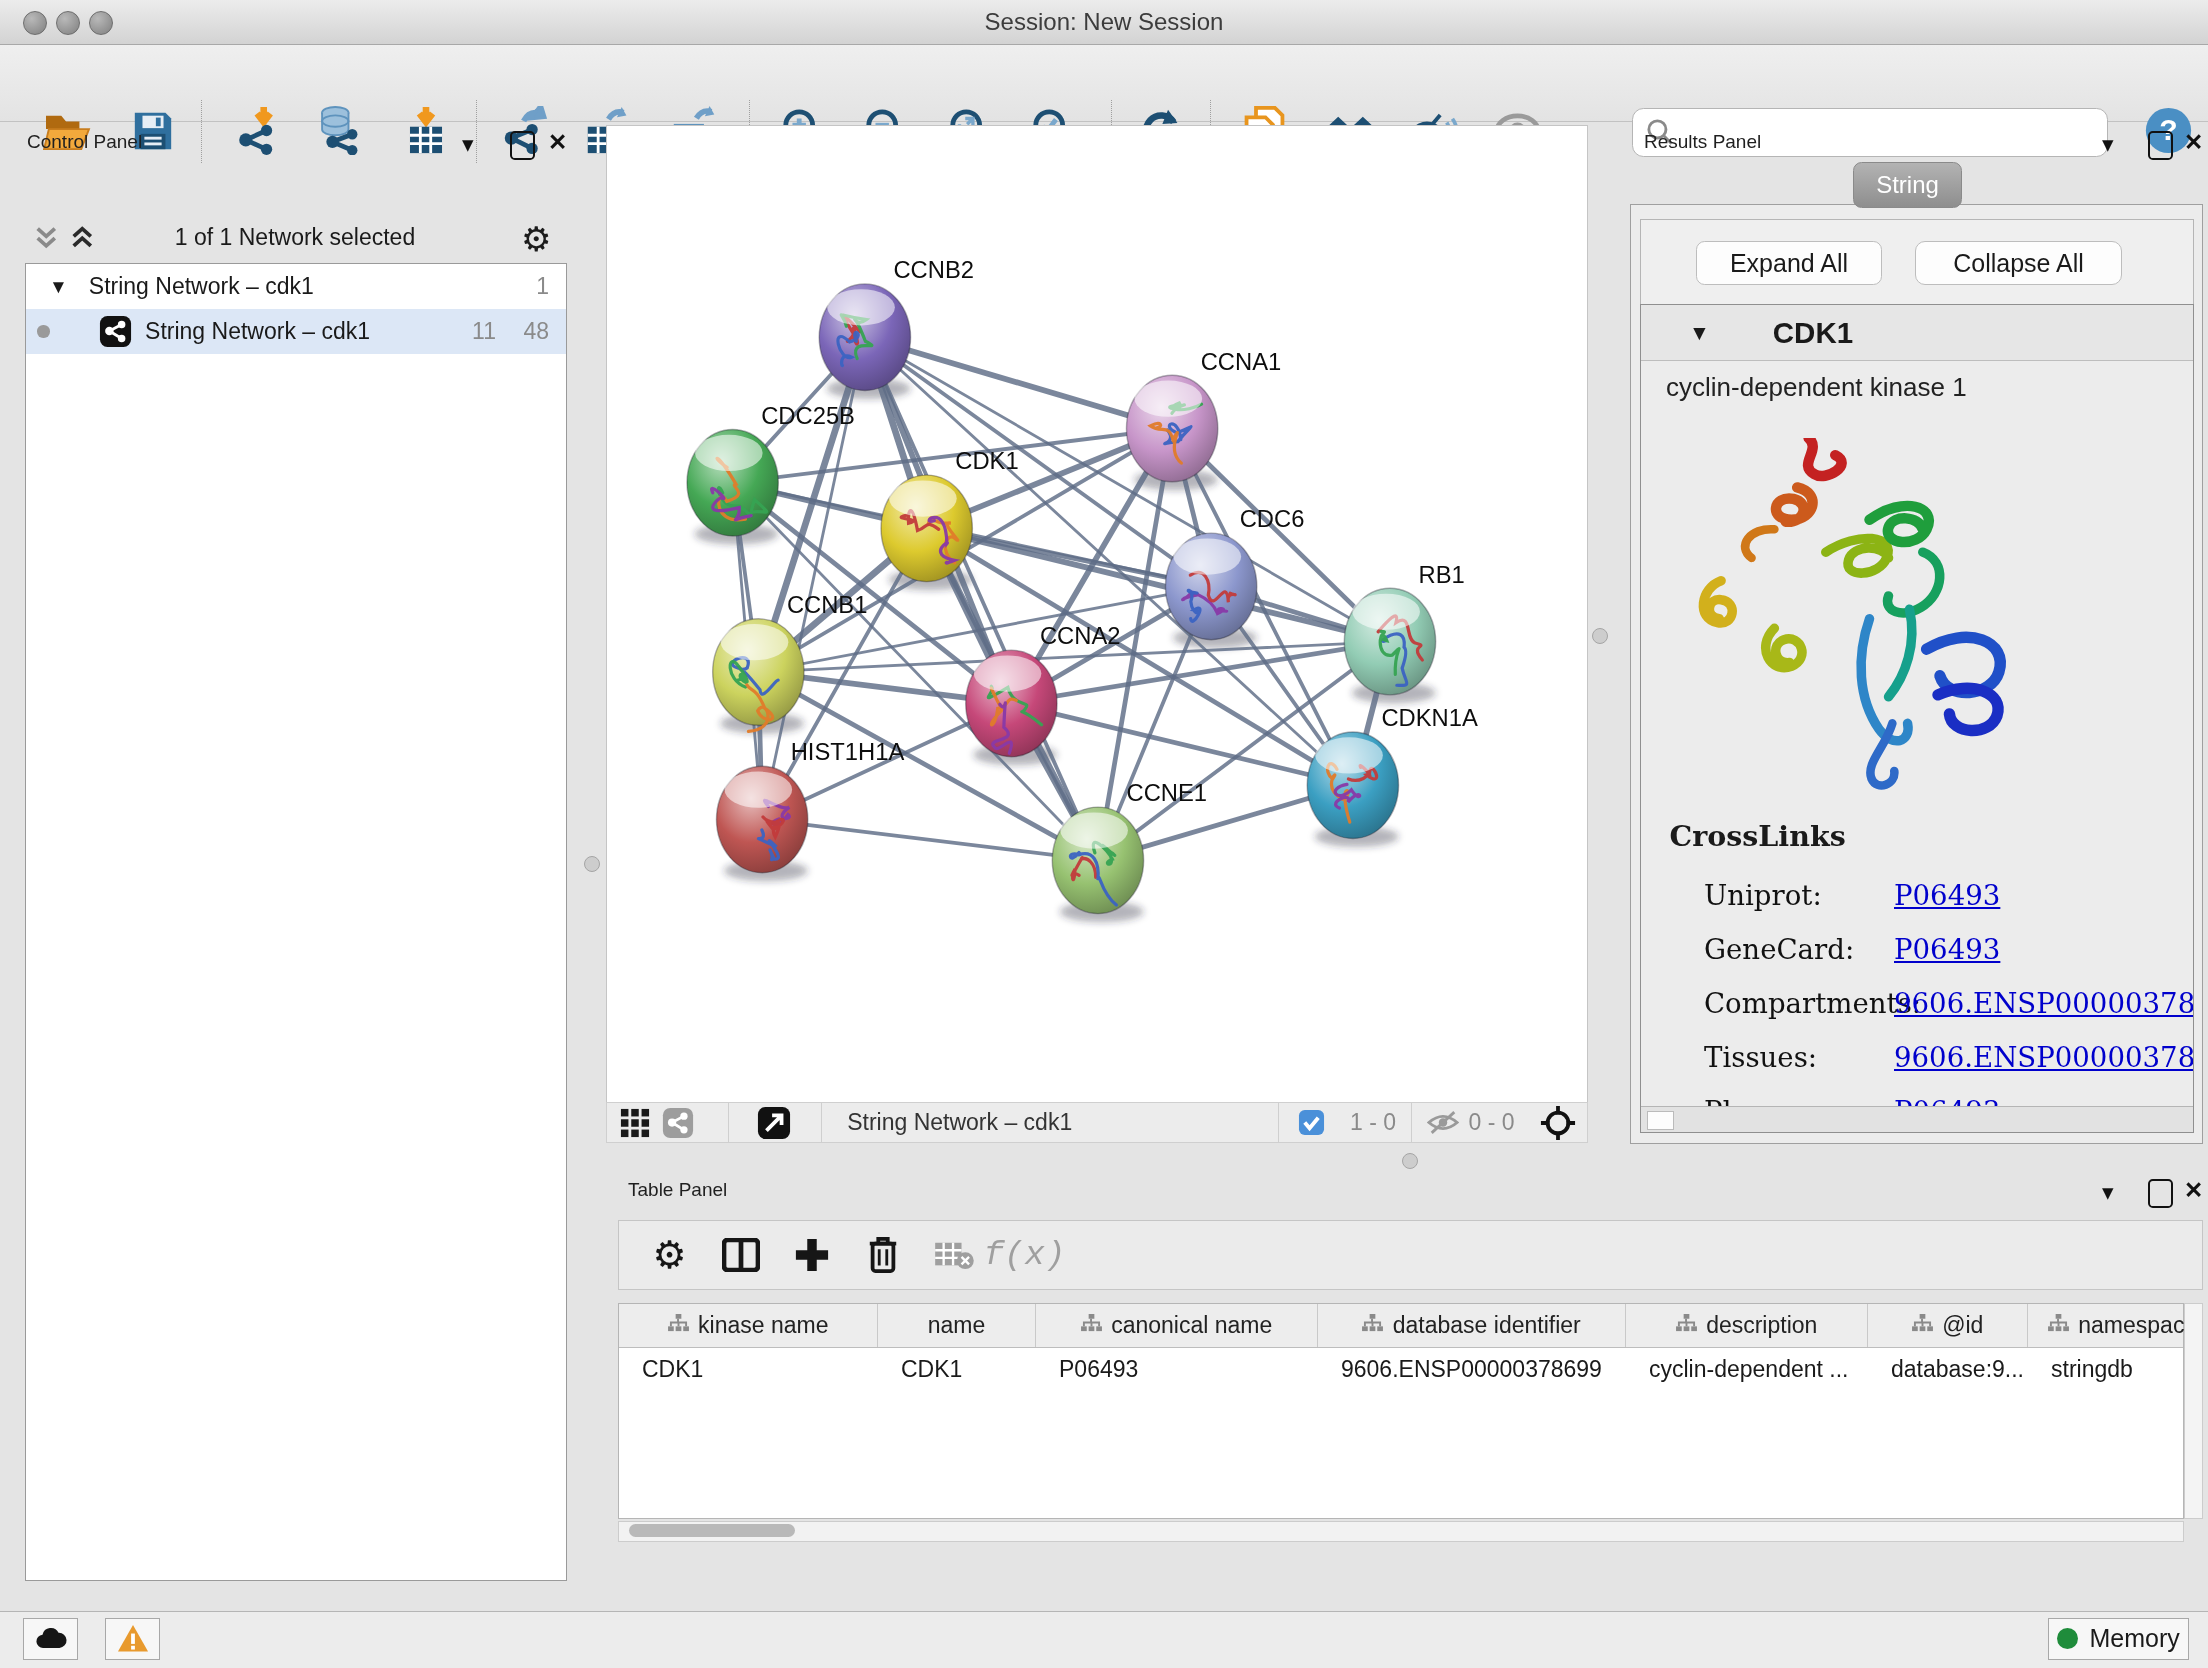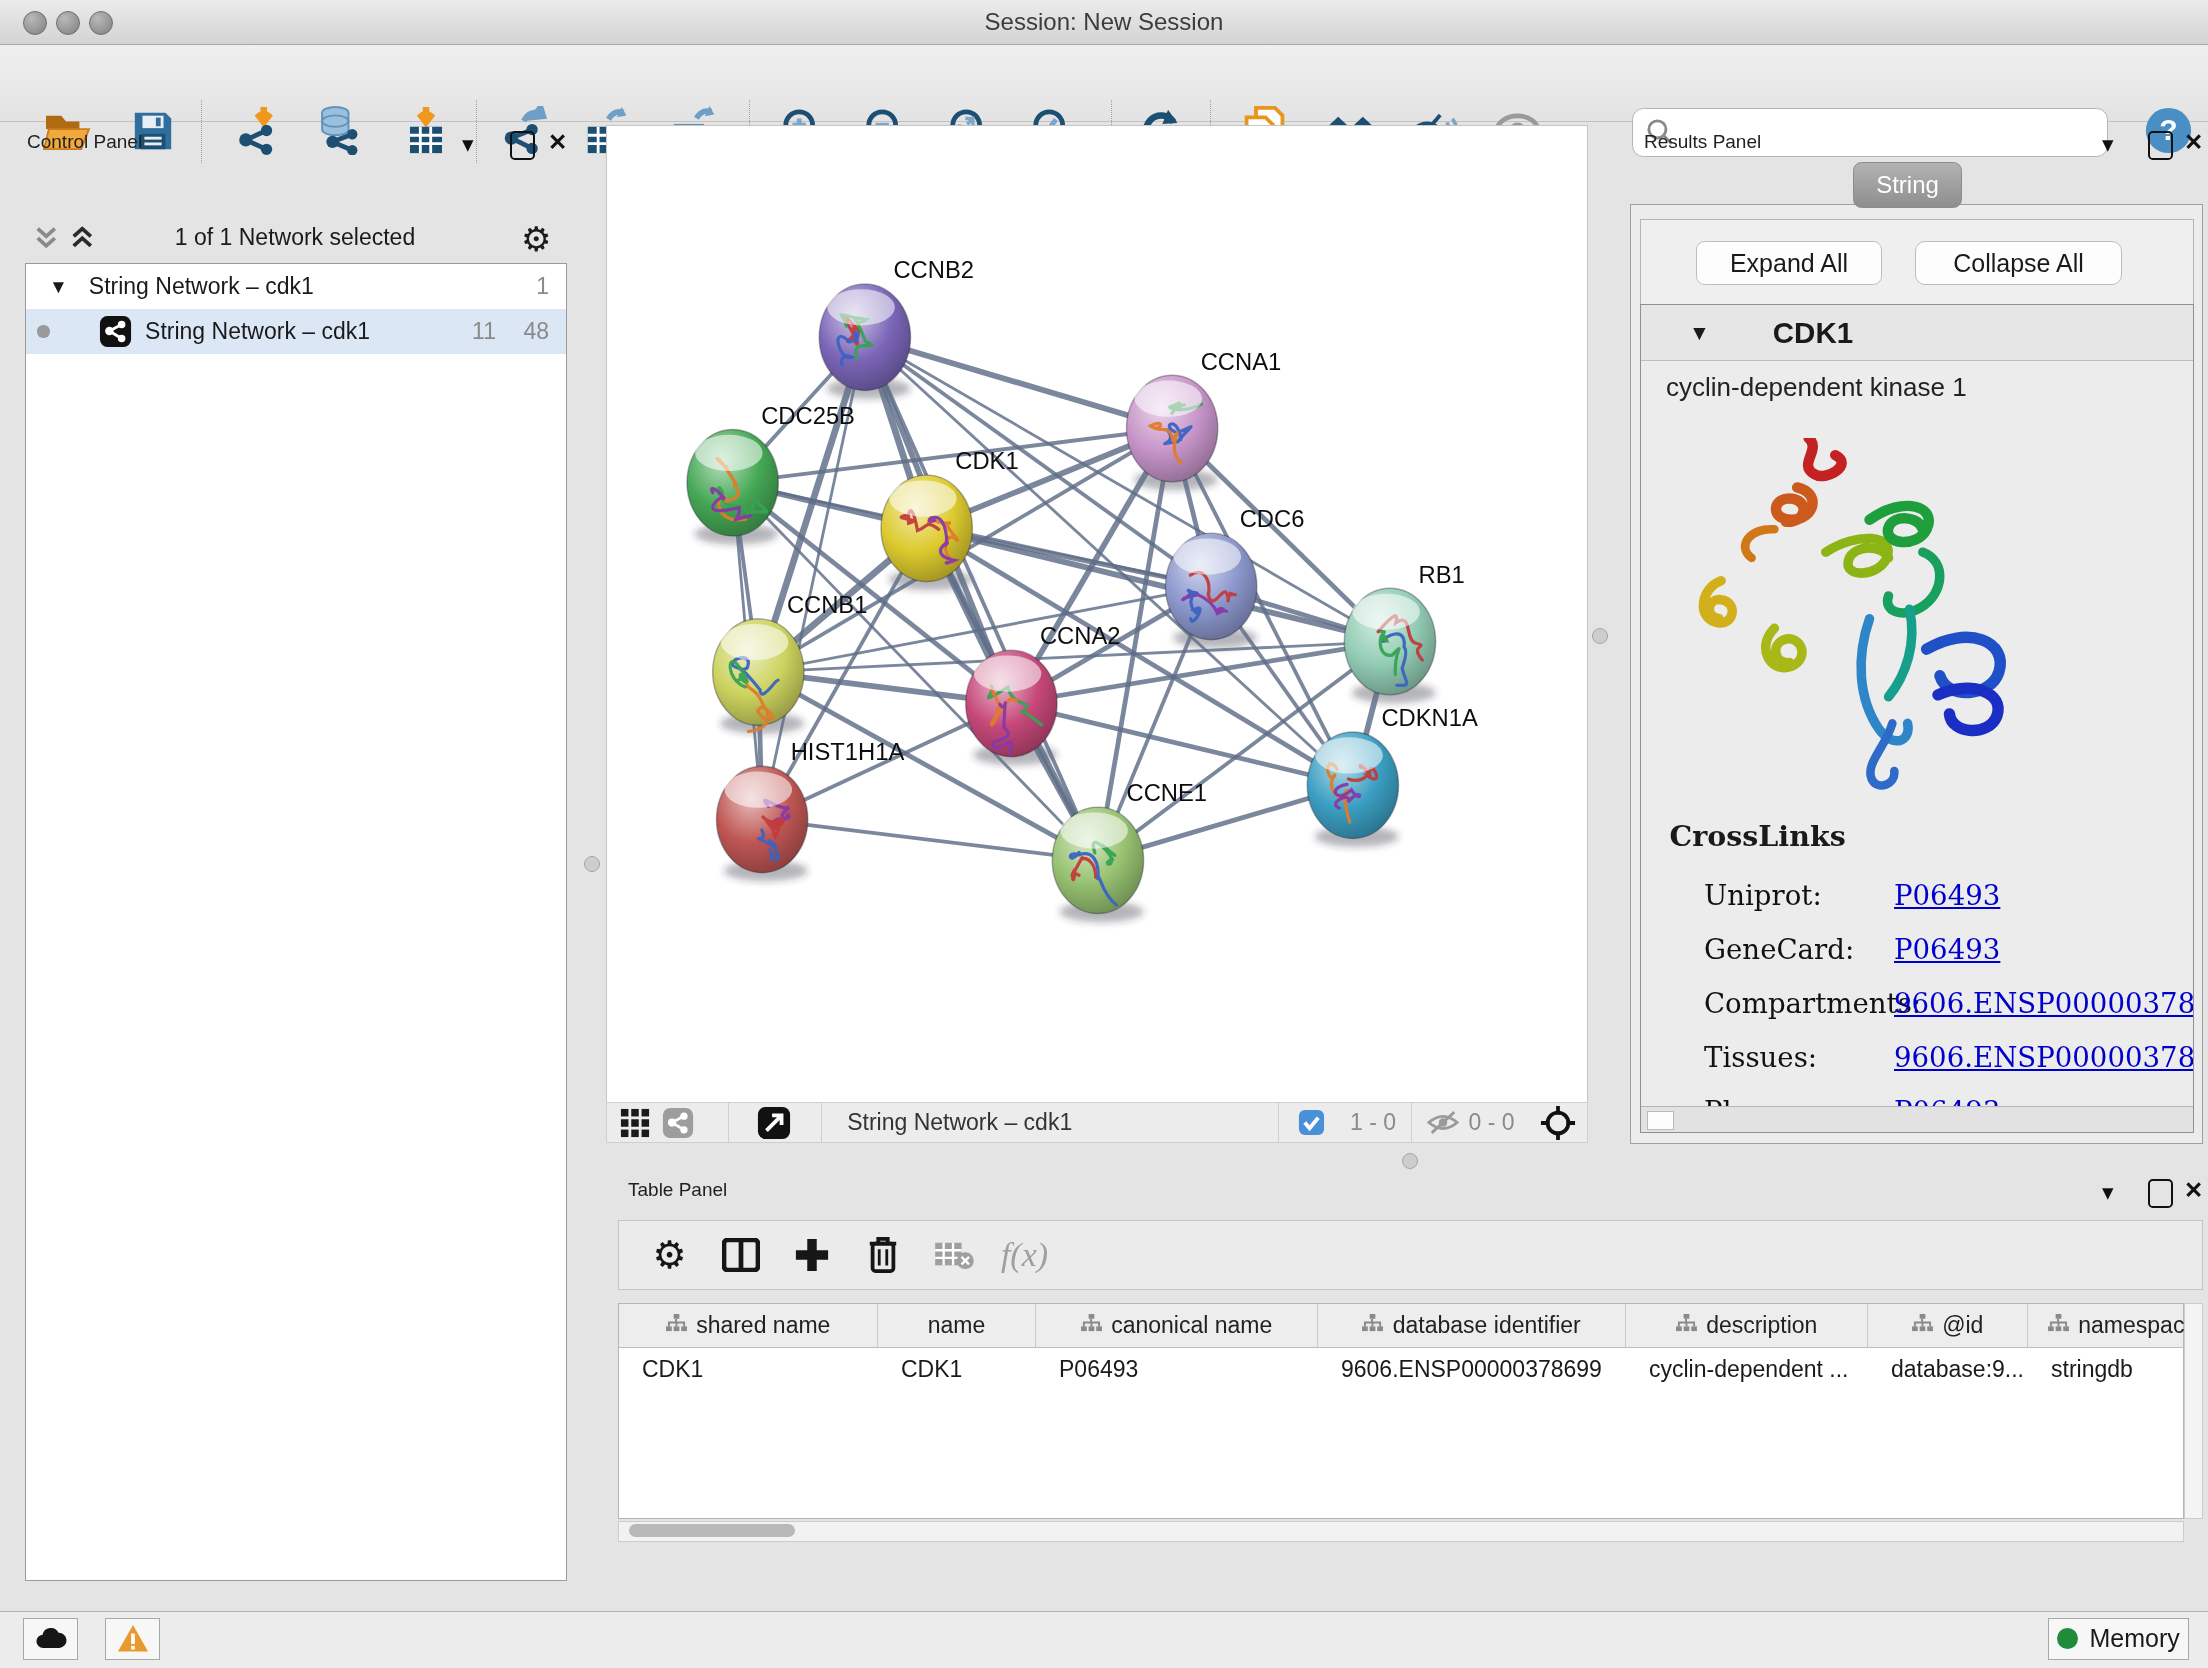--- a/index.html
+++ b/index.html
@@ -642,36 +642,36 @@
         </svg>
     </div>
     <div class="tp-tool">
       <svg width="42" height="32" viewBox="0 0 44 34">
           <rect x="2" y="4" width="28" height="24" fill="#9f9f9f"></rect>
           <path d="M2,12 h28 M2,20 h28 M11,4 v24 M21,4 v24" stroke="#fff" stroke-width="2.5"></path>
           <circle cx="34" cy="23" r="9" fill="#9f9f9f"></circle>
           <path d="M30,19 l8,8 M38,19 l-8,8" stroke="#fff" stroke-width="2.5"></path>
         </svg>
     </div>
-    <div class="tp-tool" style="font-family:Liberation Serif, serif;font-style:italic;font-size:34px;color:#9f9f9f;">f(x)</div>
+    <div class="tp-tool" style="font-family:Liberation Mono, monospace;font-style:italic;font-size:34px;color:#9f9f9f;">f(x)</div>
   </div>
 
   <div class="tbl">
     <div class="tbl-head" id="tbl-head">
         <div class="th" style="width: 259px;">
           <span><svg width="21" height="19" viewBox="0 0 22 20">
               <g fill="#8a8a8a">
                 <rect x="8" y="0" width="6" height="5"></rect>
                 <rect x="0" y="13" width="6" height="5"></rect>
                 <rect x="8" y="13" width="6" height="5"></rect>
                 <rect x="16" y="13" width="6" height="5"></rect>
                 <path d="M10.5,5 v4 M3,13 v-4 h16 v4 M11,9 v4" stroke="#8a8a8a" stroke-width="2" fill="none"></path>
               </g>
             </svg></span>
-          <span>shared name</span>
+          <span>kinase name</span>
         </div>
         <div class="th" style="width: 158px;">
           <span>name</span>
         </div>
         <div class="th" style="width: 282px;">
           <span><svg width="21" height="19" viewBox="0 0 22 20">
               <g fill="#8a8a8a">
                 <rect x="8" y="0" width="6" height="5"></rect>
                 <rect x="0" y="13" width="6" height="5"></rect>
                 <rect x="8" y="13" width="6" height="5"></rect>

